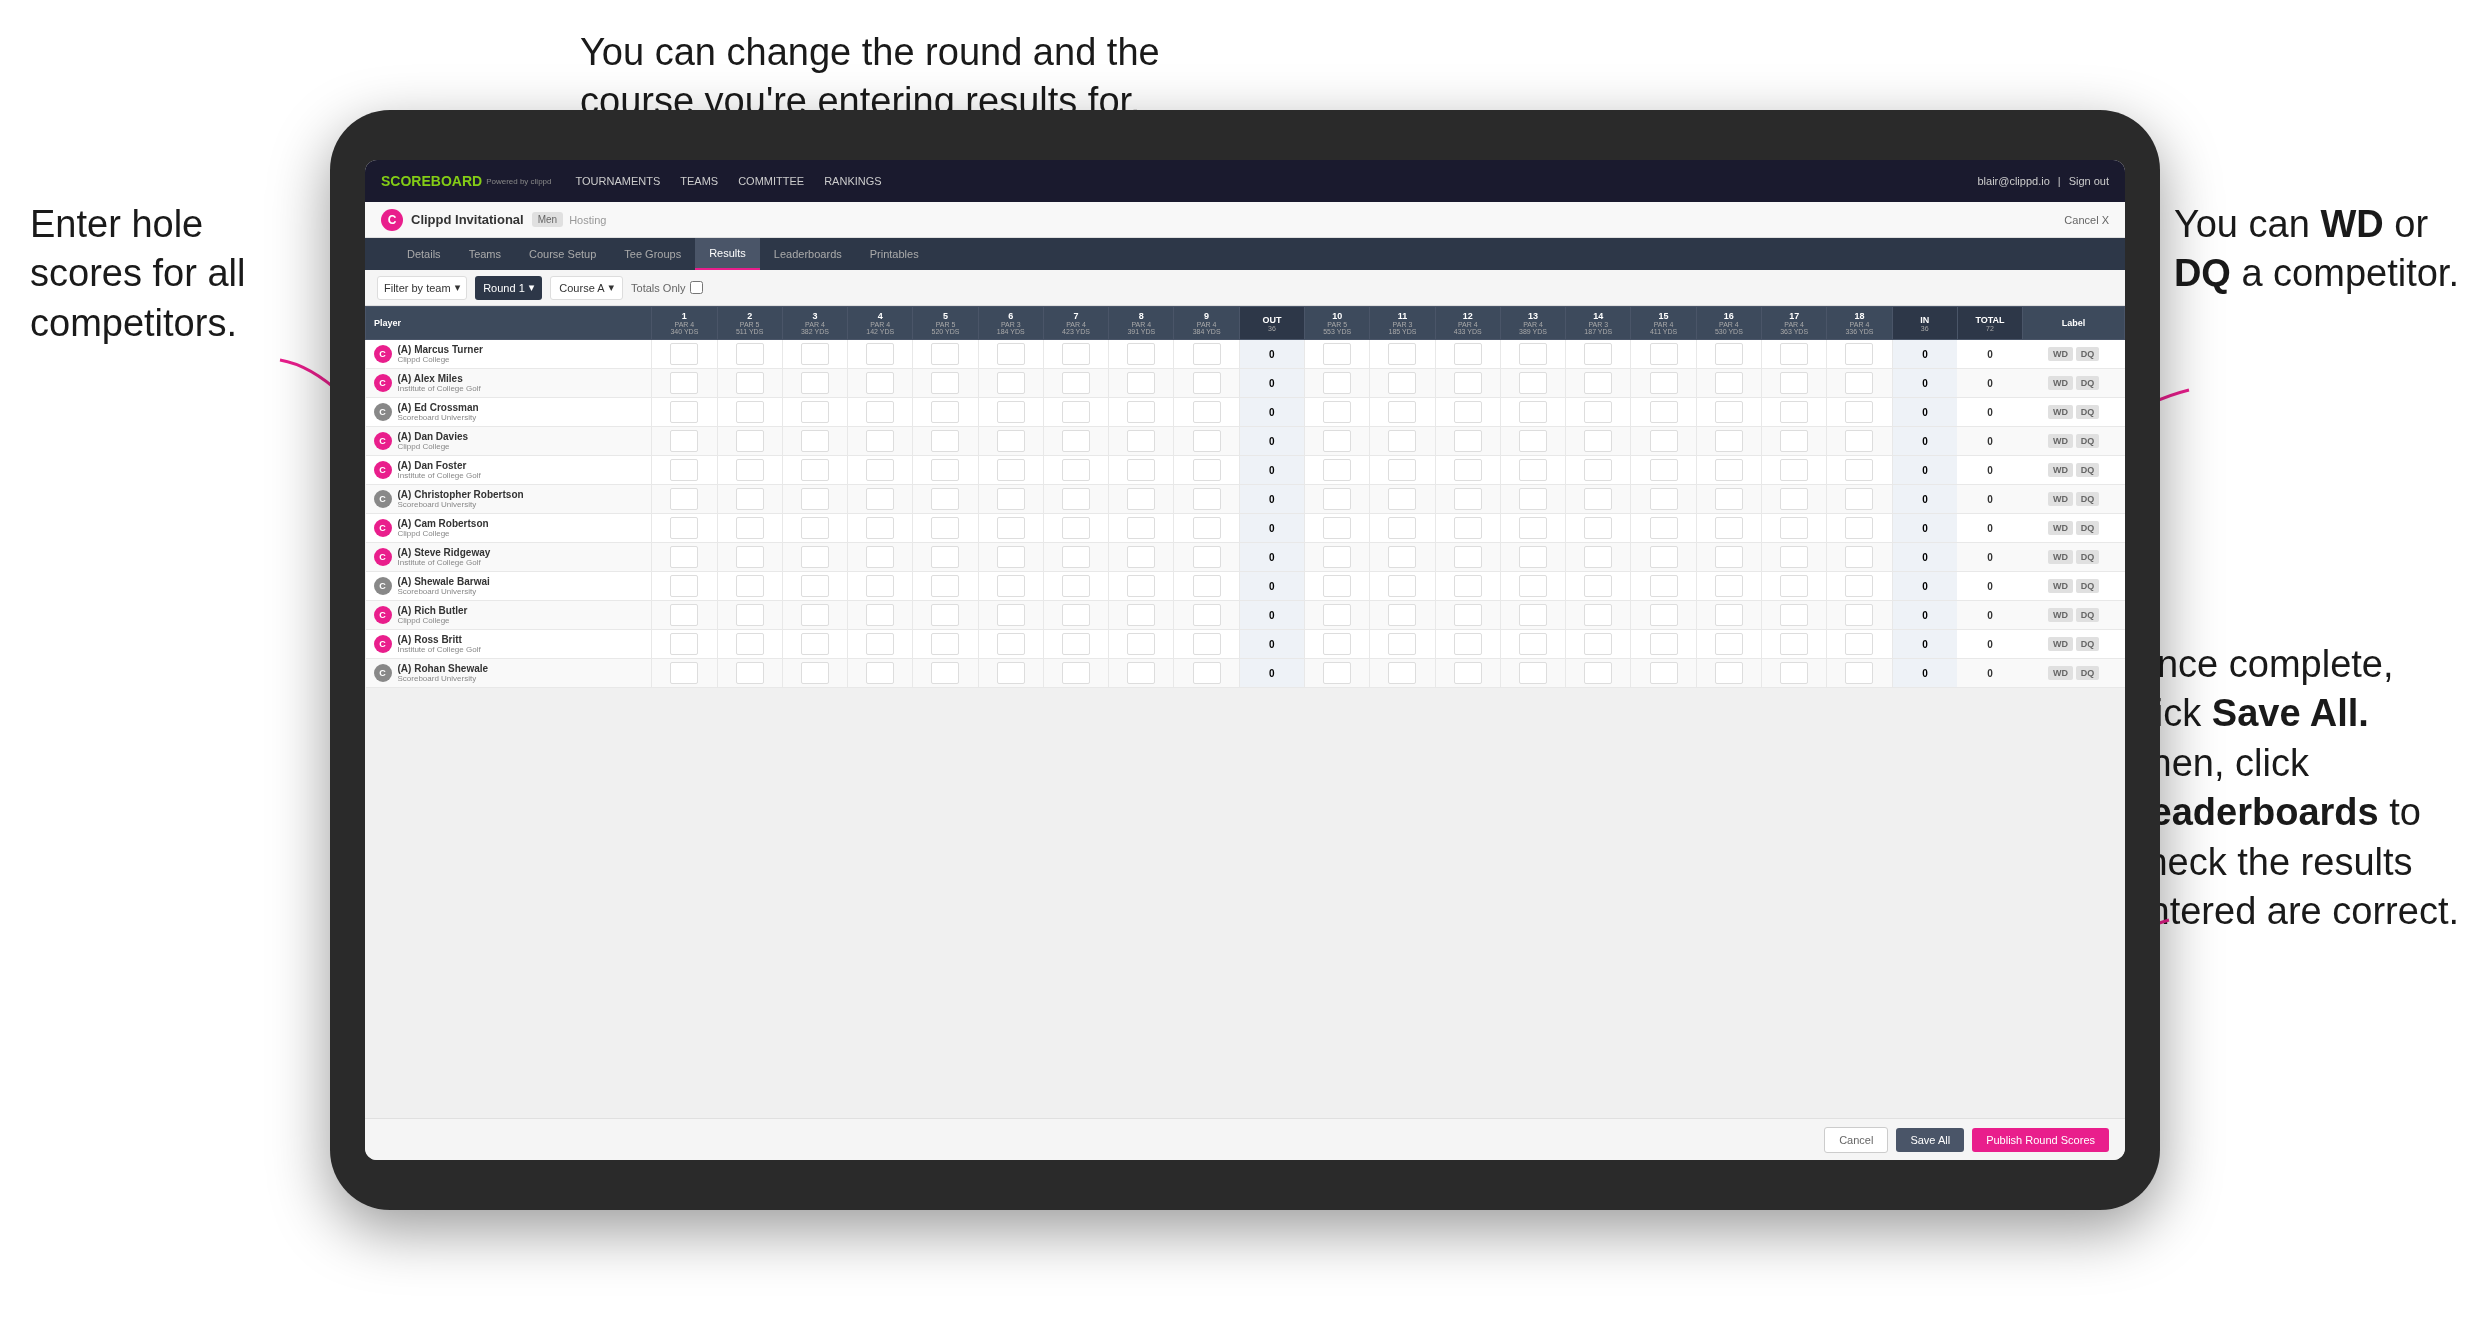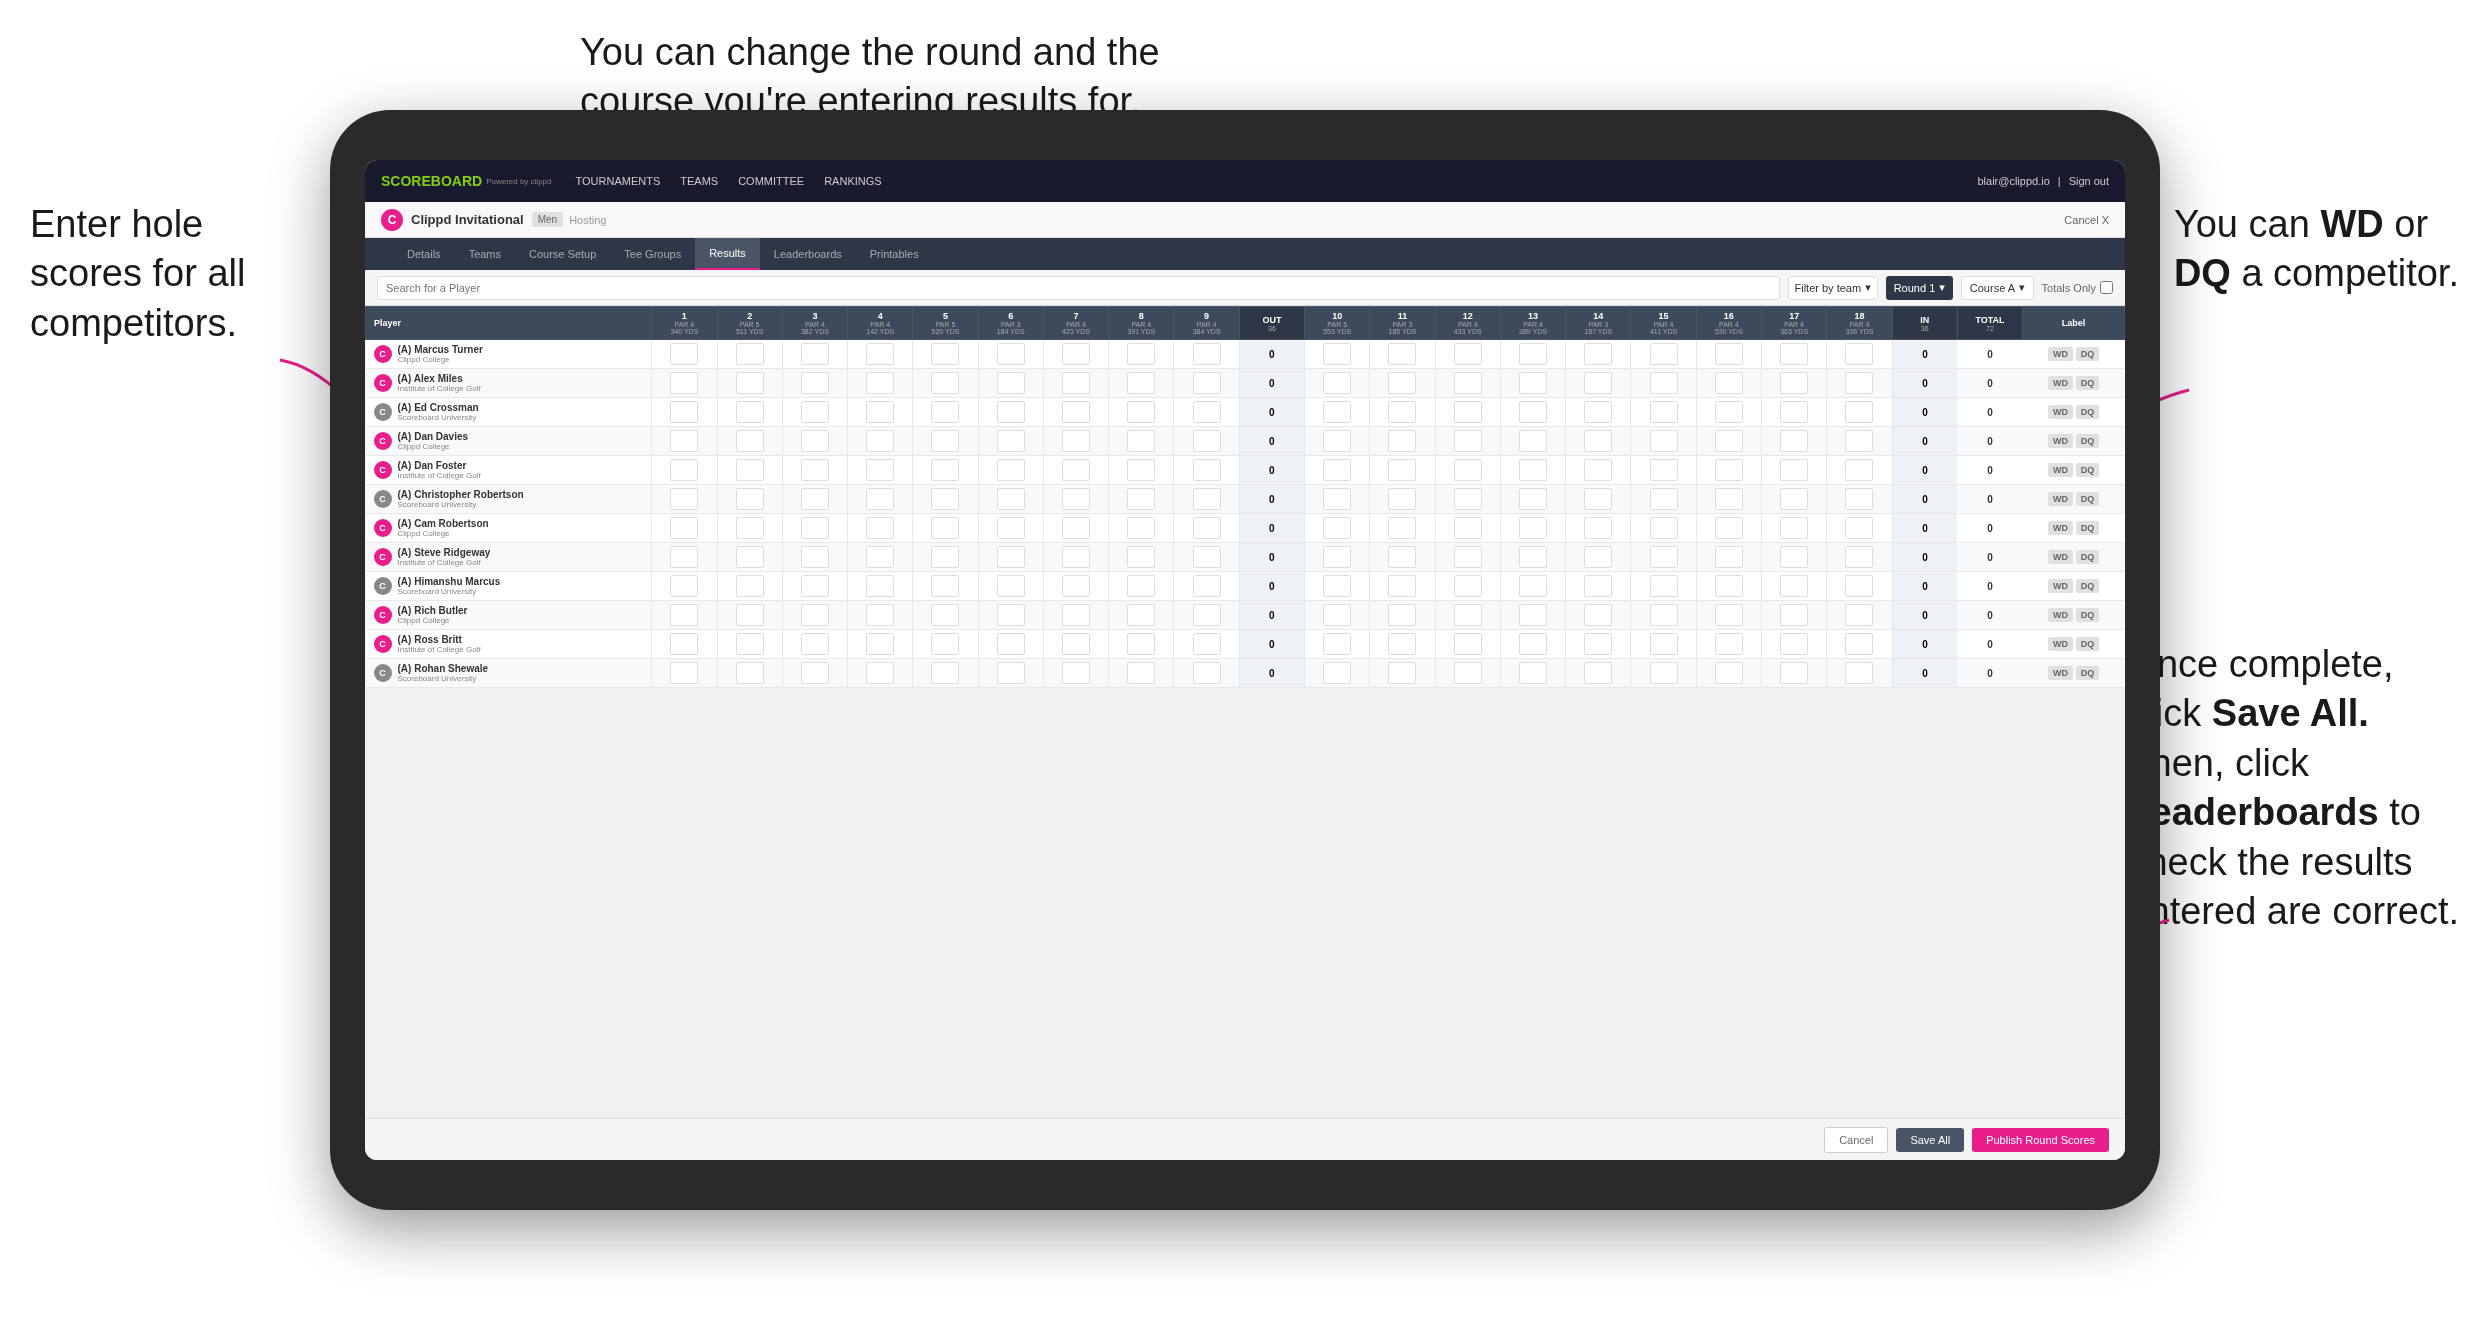--- a/index.html
+++ b/index.html
@@ -531,21 +531,20 @@
       <div class="tab-item">Details</div>
       <div class="tab-item">Teams</div>
       <div class="tab-item">Course Setup</div>
       <div class="tab-item">Tee Groups</div>
       <div class="tab-item active">Results</div>
       <div class="tab-item">Leaderboards</div>
       <div class="tab-item">Printables</div>
     </div>
 
     <div class="filter-bar">
-      <input class="search-input" type="text" placeholder="Search for a Player" style="">
       <div class="filter-dropdown">
         <span>Filter by team</span>
         <span>▾</span>
       </div>
       <div class="round-dropdown">
         <span>Round 1</span>
         <span>▾</span>
       </div>
       <div class="course-dropdown">
         <span>Course A</span>
@@ -873,21 +872,21 @@
               <td class="action-cell">
     <button class="wd-btn">WD</button>
     <button class="dq-btn">DQ</button>
   </td>
             </tr>
             <tr>
               <td>
     <div class="player-cell">
       <div class="player-avatar avatar-gray">C</div>
       <div class="player-info">
-        <span class="player-name">(A) Himanshu Marcus</span>
+        <span class="player-name">(A) Shewale Barwai</span>
         <span class="player-school">Scoreboard University</span>
       </div>
     </div>
   </td>
               <td class="score-cell"><input class="score-input" type="text" style=""></td>
               <td class="score-cell"><input class="score-input" type="text" style=""></td>
               <td class="score-cell"><input class="score-input" type="text" style=""></td>
               <td class="score-cell"><input class="score-input" type="text" style=""></td>
               <td class="score-cell"><input class="score-input" type="text" style=""></td>
               <td class="score-cell"><input class="score-input" type="text" style=""></td>

